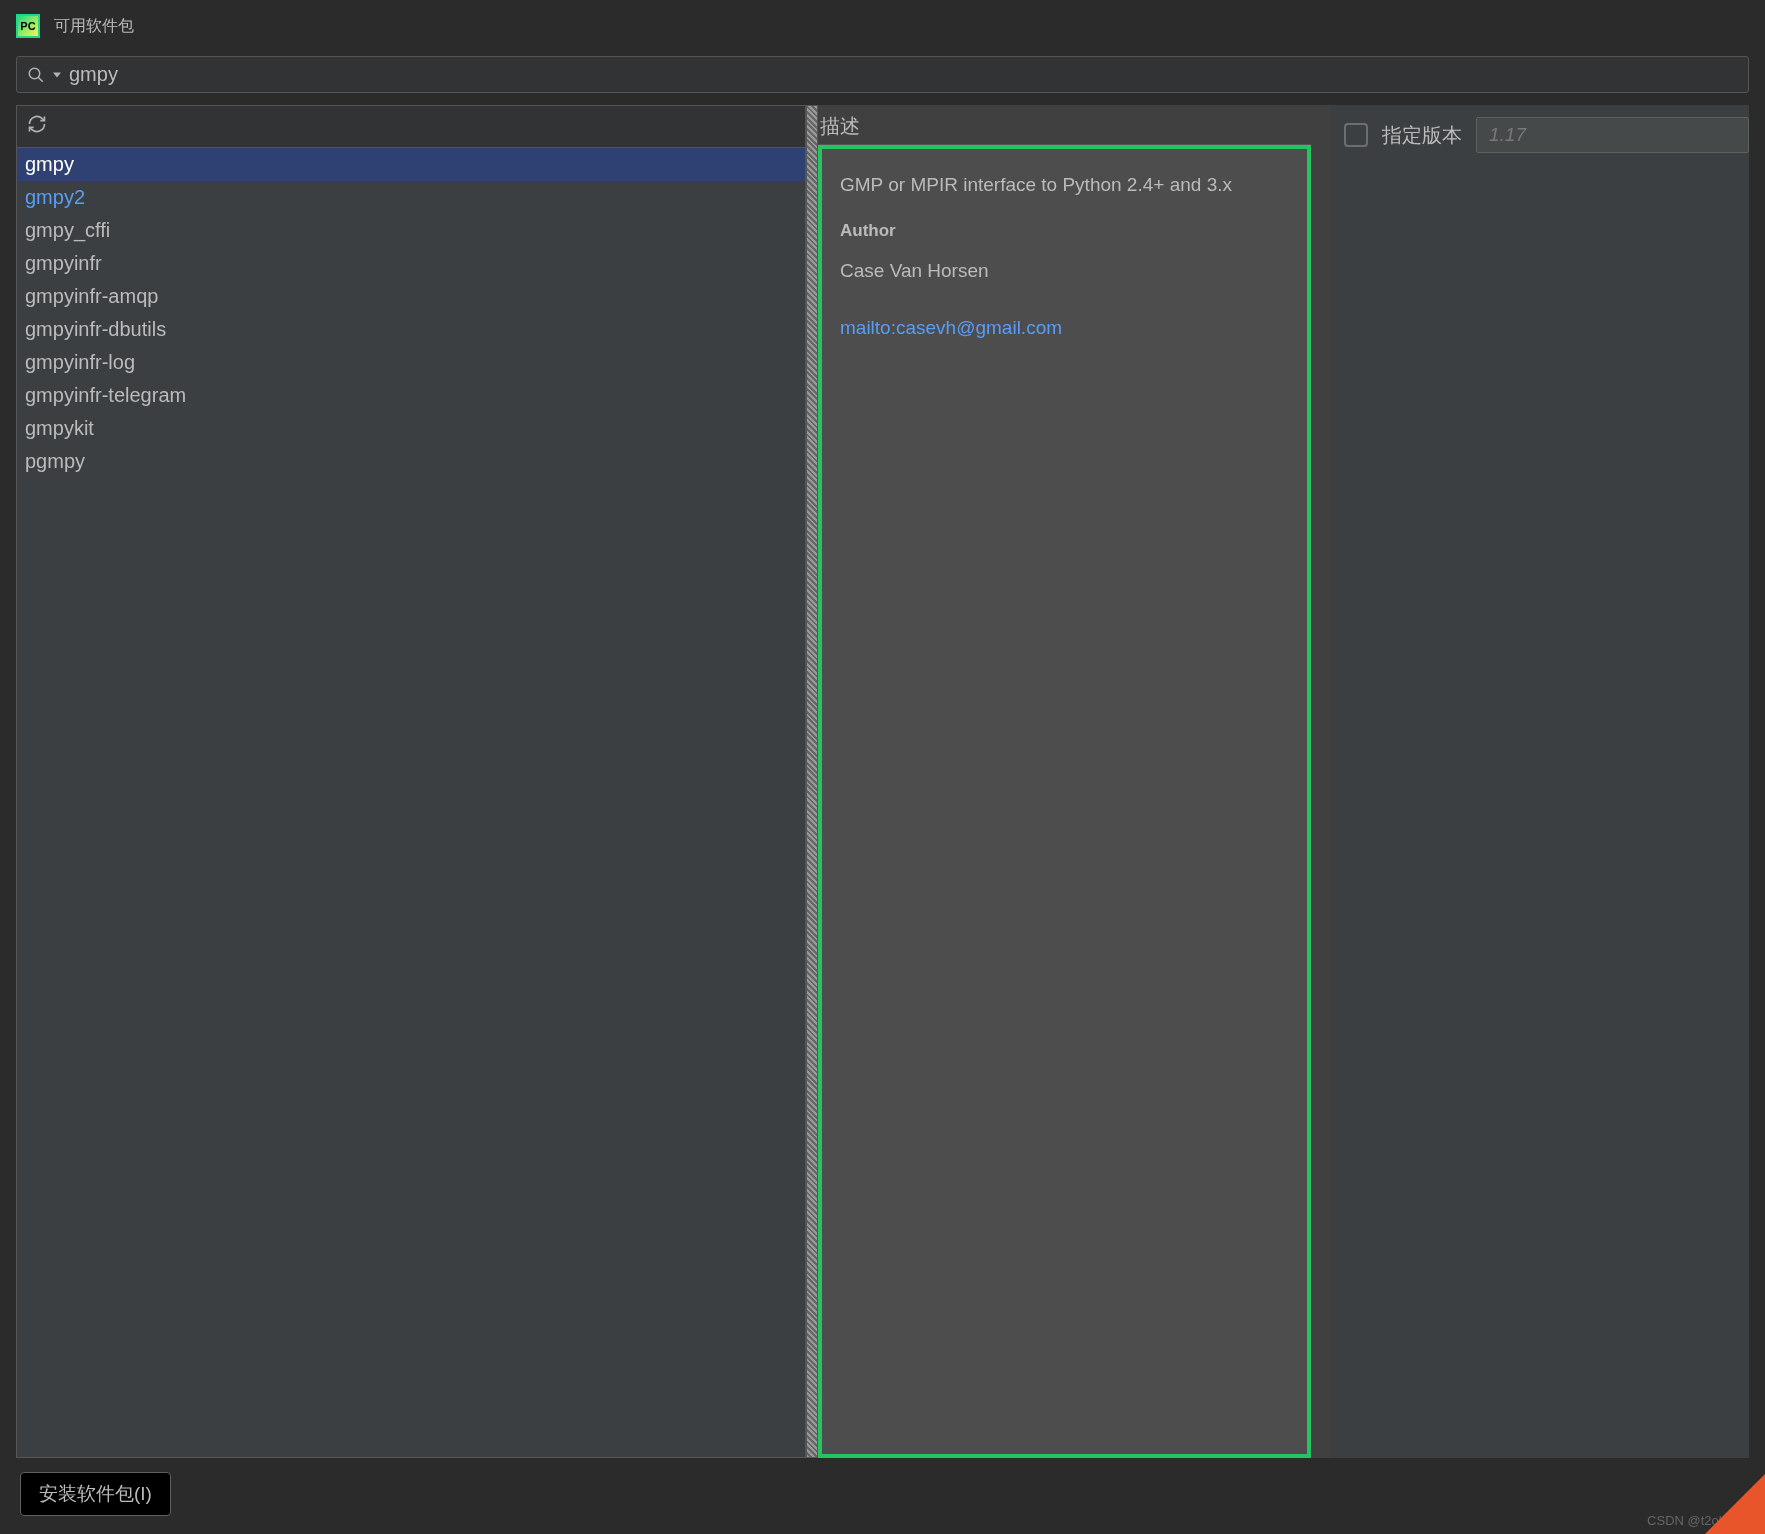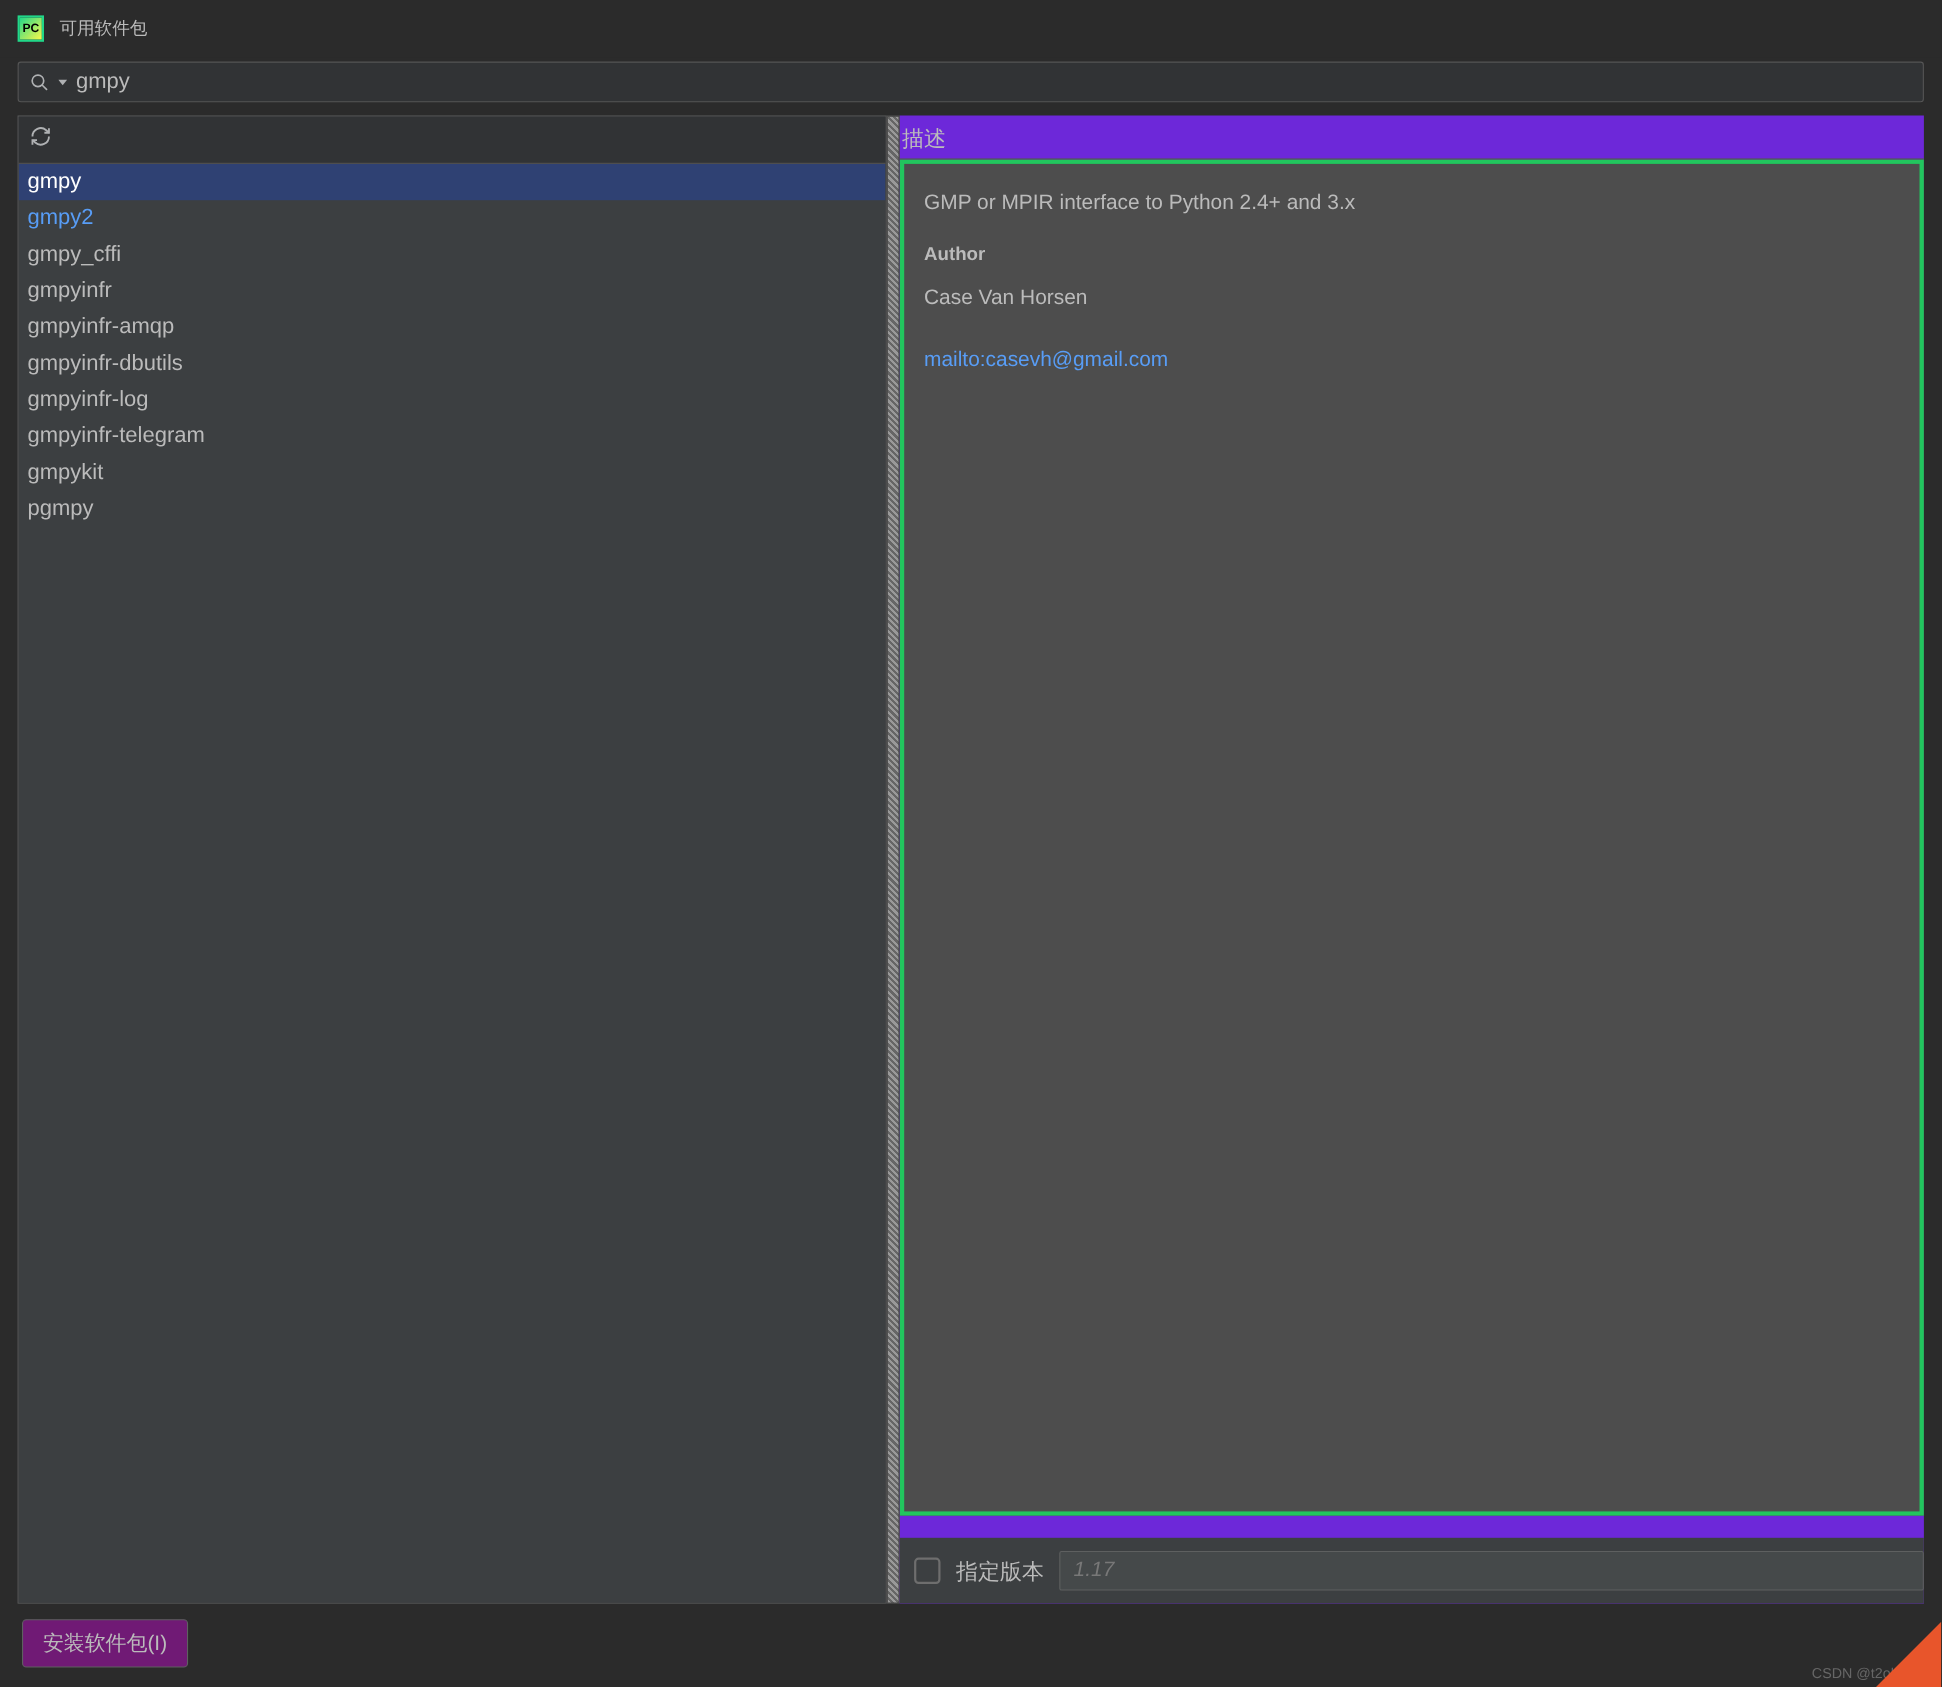--- a/index.html
+++ b/index.html
@@ -127,22 +127,22 @@
       background: repeating-linear-gradient(
         45deg,
         #999 0px, #999 2px, #666 2px, #666 4px
       );
       cursor: col-resize;
       border: 1px solid #555555;
     }
     .right-panel {
       flex: 1;
       display: flex;
-      flex-direction: column;
-      background: #6d28d9;
+      flex-direction: row;
+      background: #404040;
       overflow: hidden;
       gap: 20px;
     }
     .description-section {
       flex: 1;
       padding: 0;
       display: flex;
       flex-direction: column;
       overflow: hidden;
     }
@@ -232,21 +232,21 @@
     }
     .option-input::placeholder {
       color: #787878;
     }
     .footer {
       padding: 14px 20px 18px 20px;
       display: flex;
       gap: 10px;
     }
     .install-button {
-      background: #701a75;
+      background: #000000;
       border: 1px solid #5e6060;
       border-radius: 4px;
       padding: 8px 18px;
       color: #bbbbbb;
       font-size: 19px;
       cursor: pointer;
     }
     .watermark {
       position: absolute;
       bottom: 6px;

